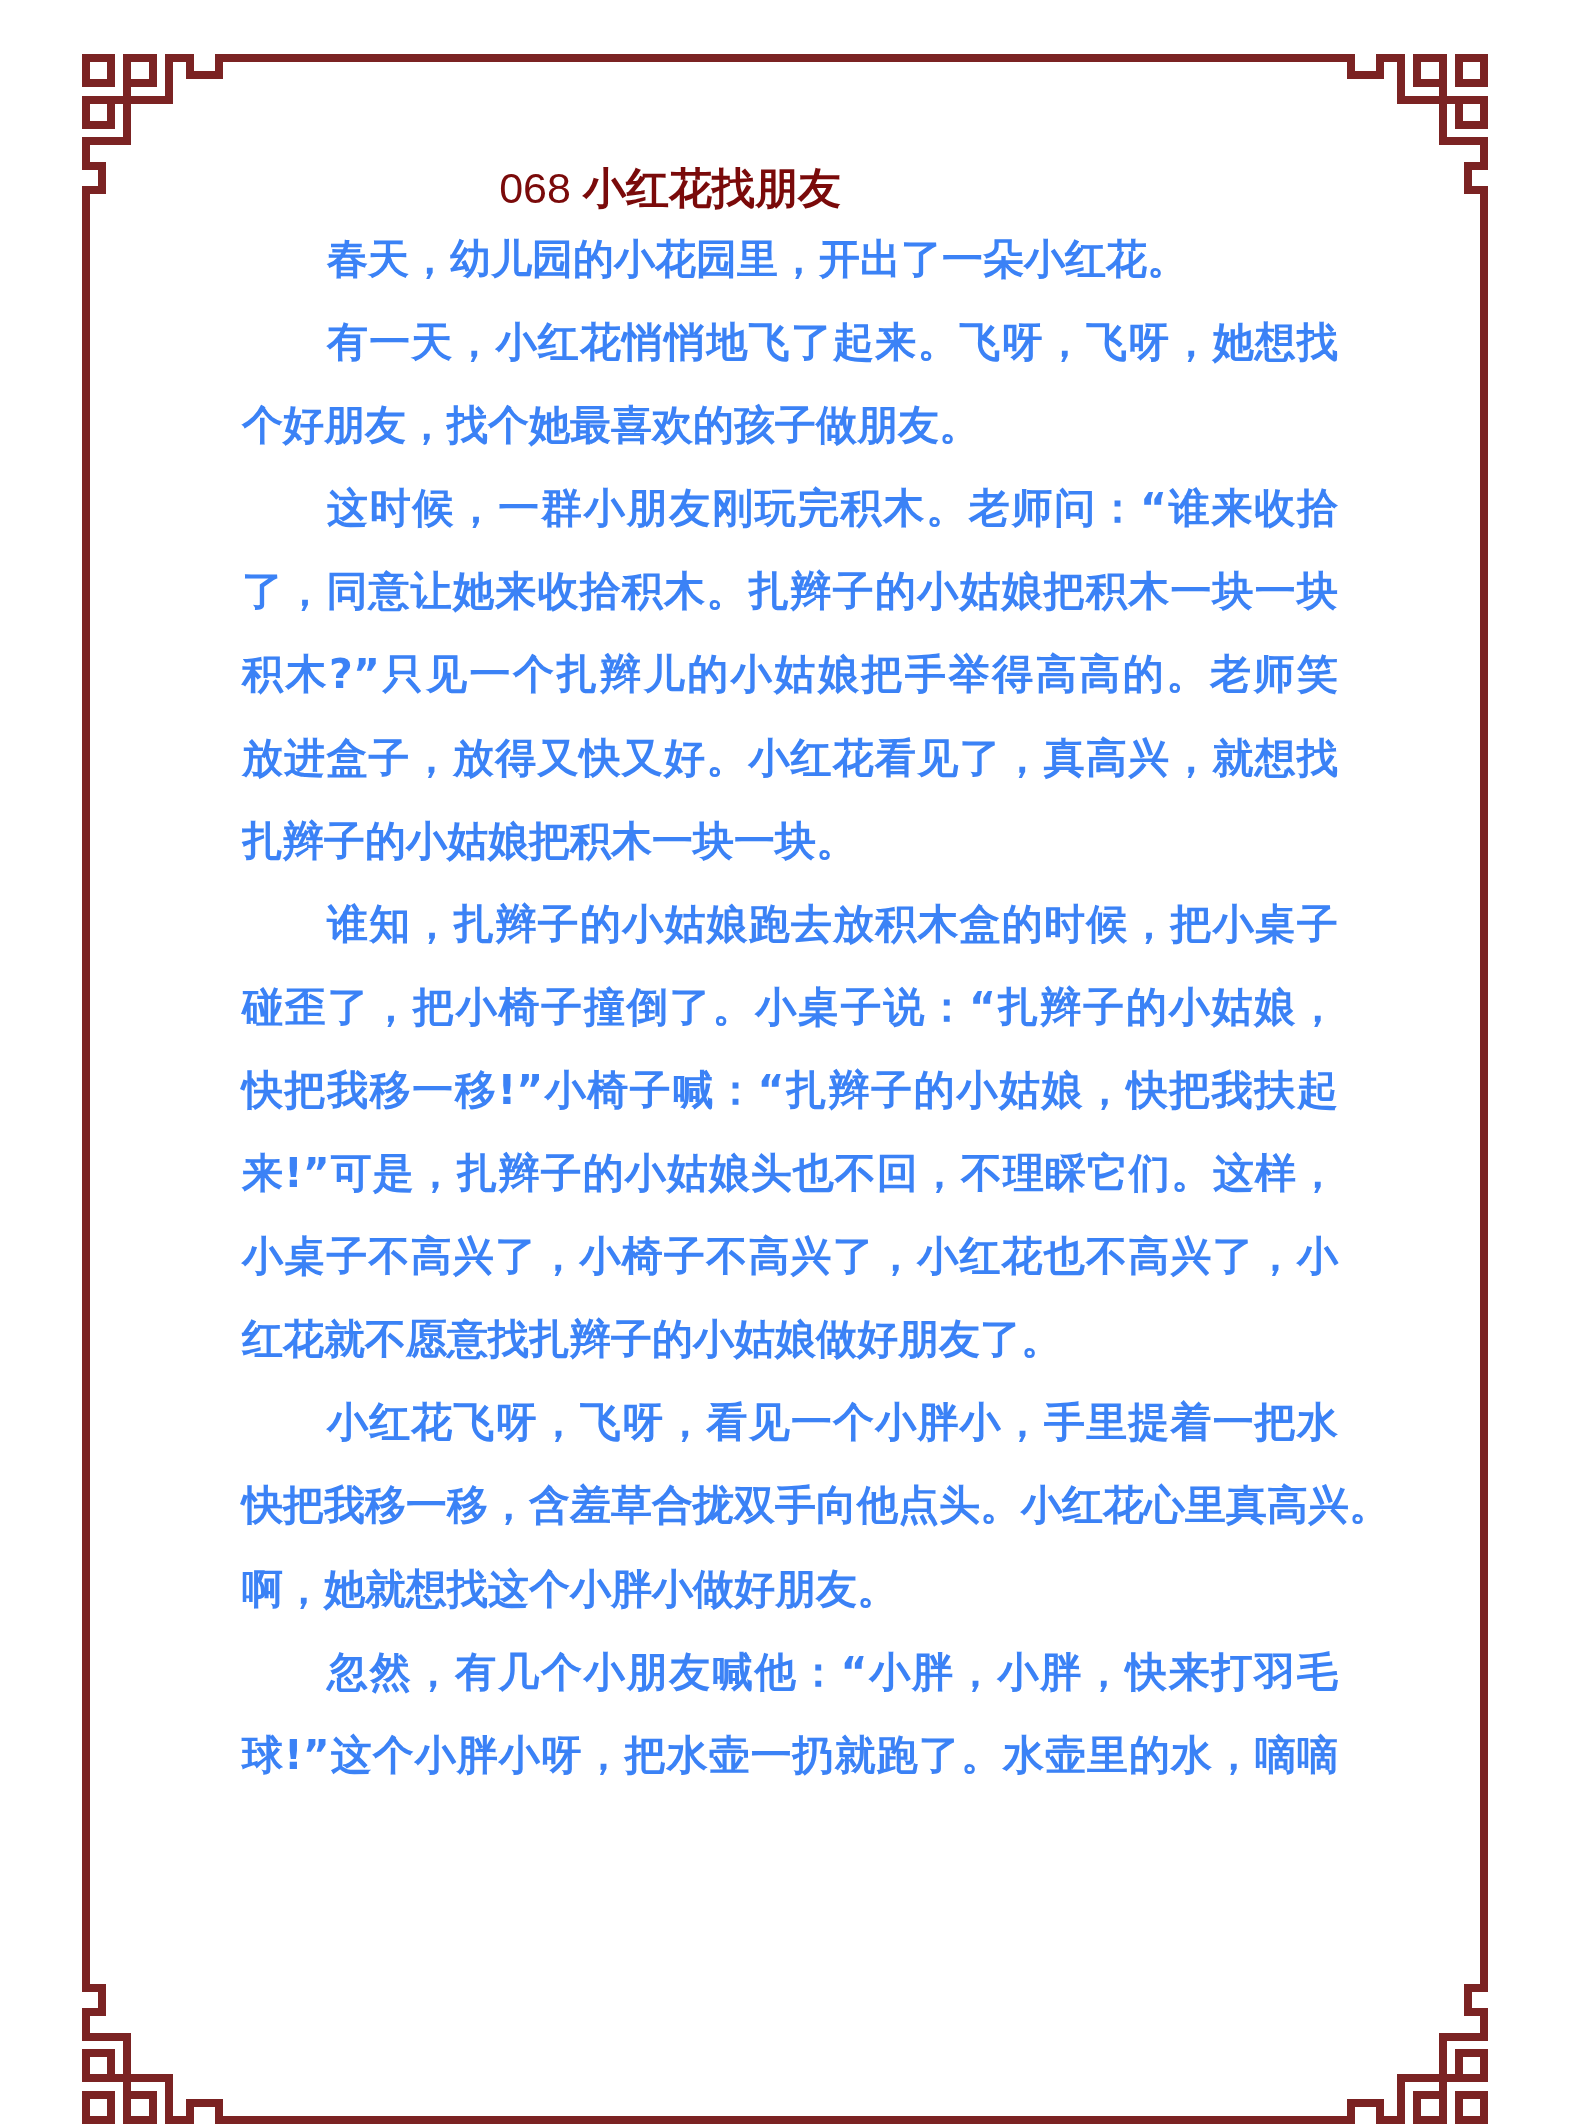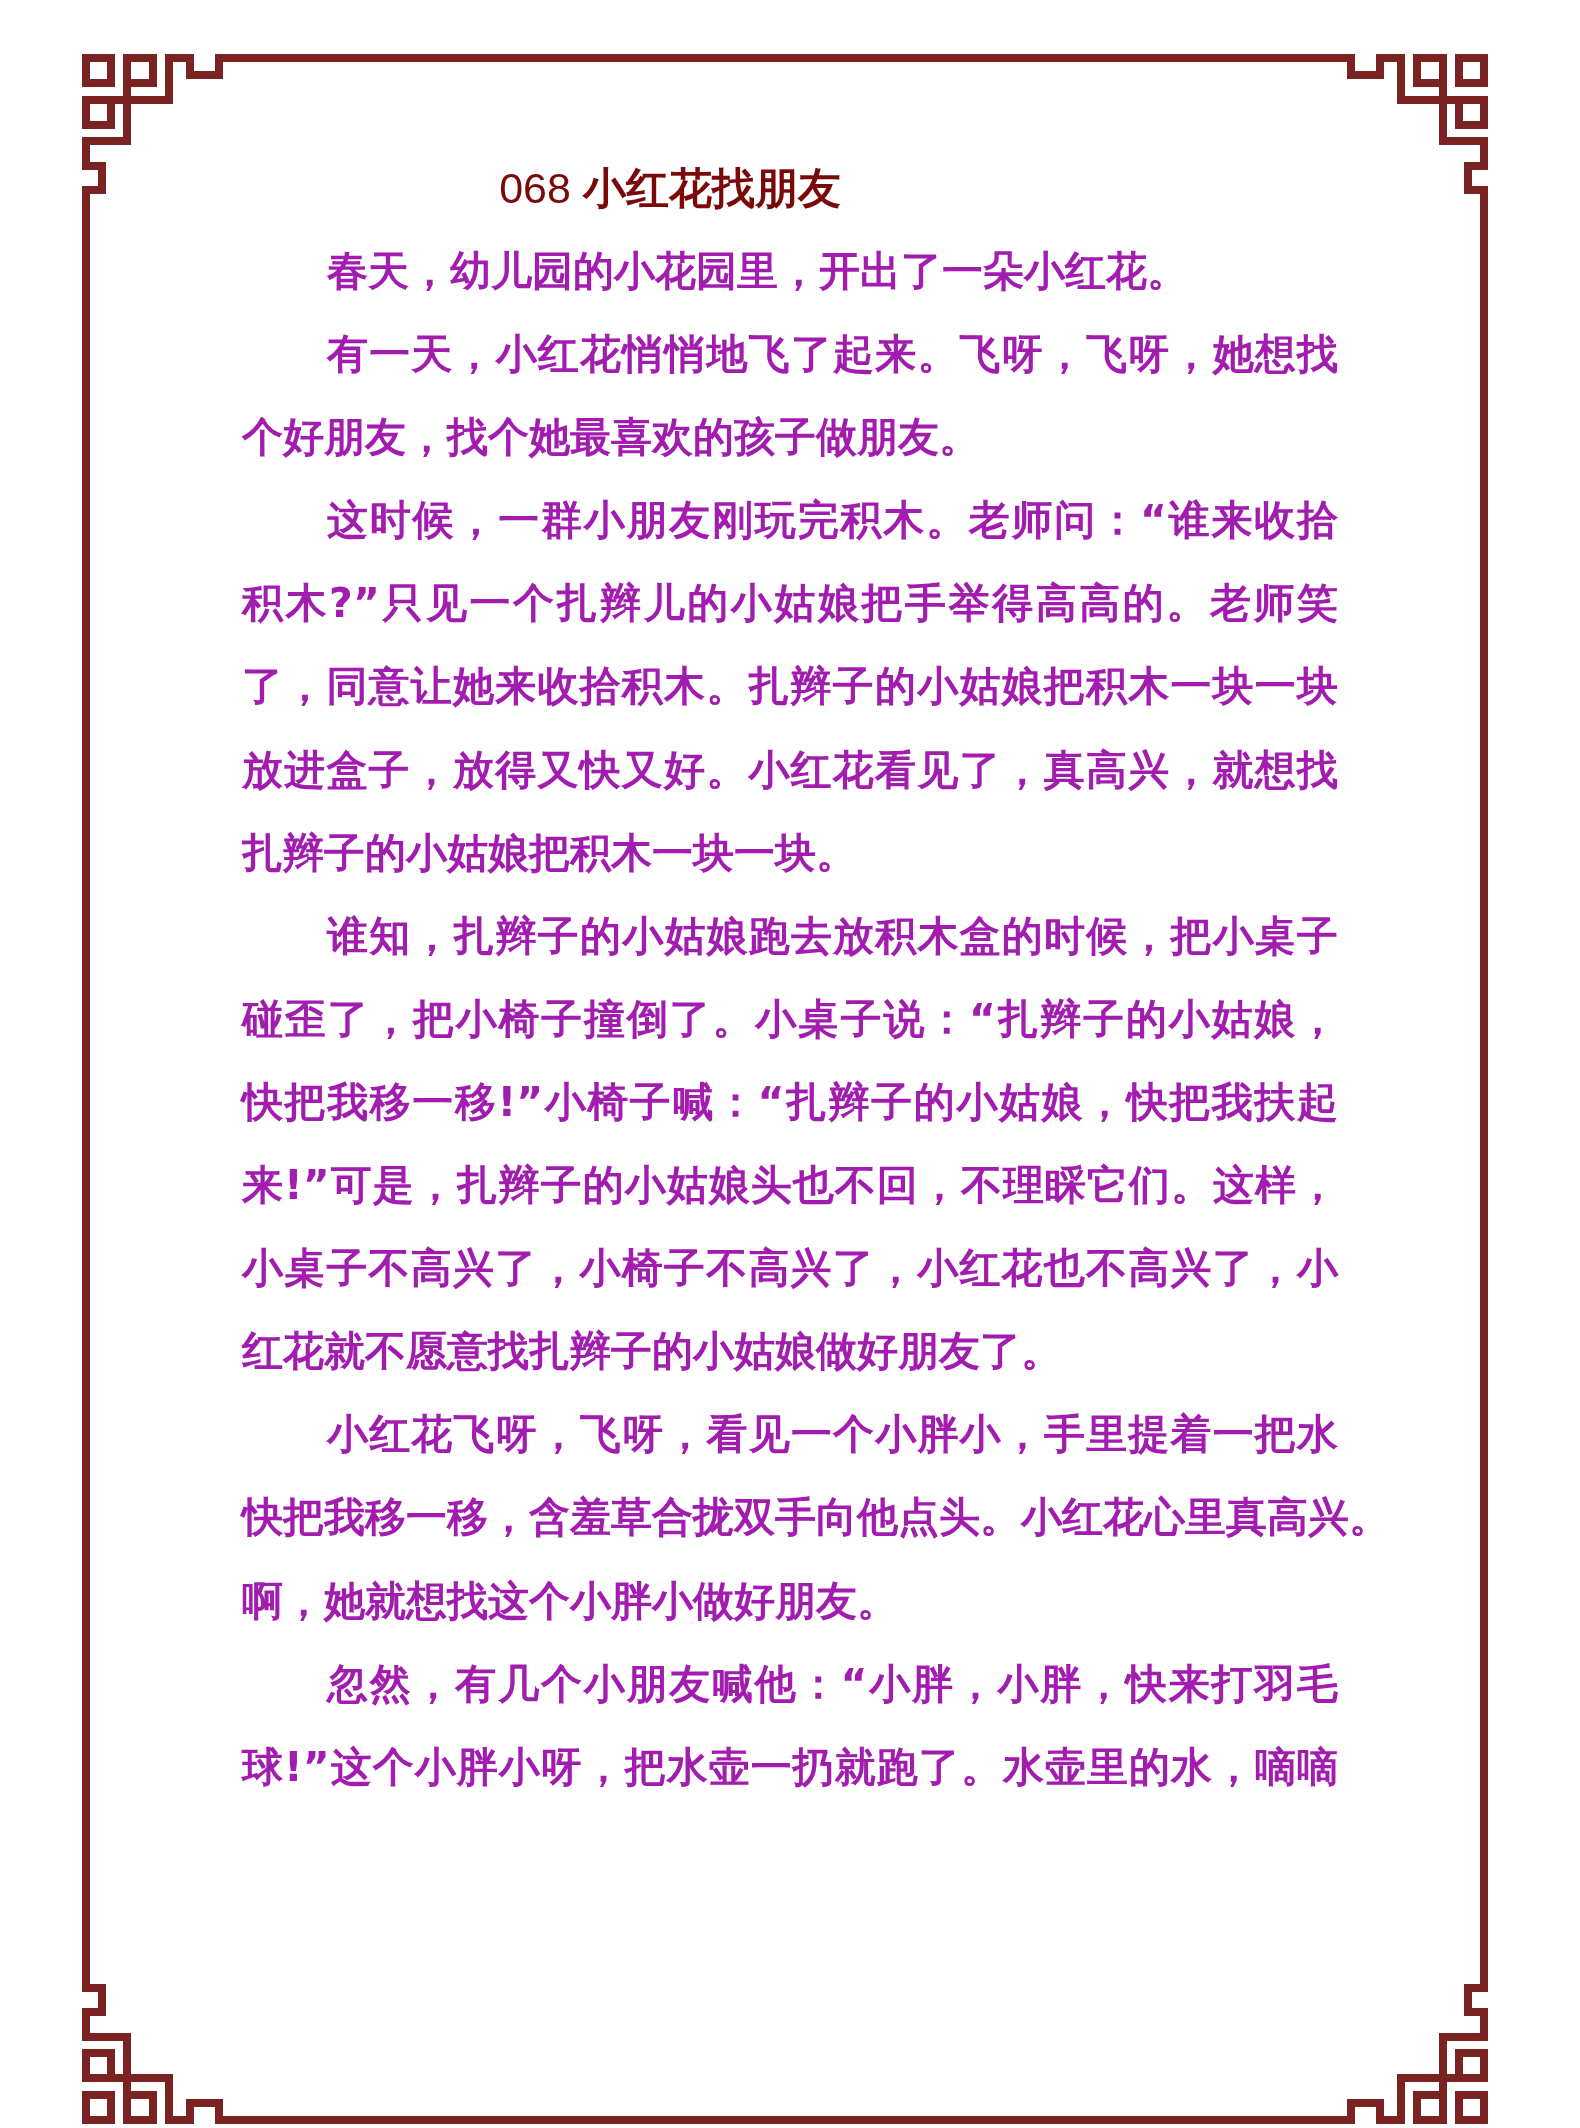--- a/index.html
+++ b/index.html
@@ -37,23 +37,23 @@
     font-family: "Liberation Sans", sans-serif;
     font-weight: normal;
     margin-right: 12px;
   }
   .title .name {
     font-weight: bold;
   }
   .body-text {
     position: absolute;
     left: 242px;
-    top: 230px;
+    top: 218px;
     width: 1096px;
-    color: #a21caf;
+    color: #3b82f6;
     font-size: 41px;
     font-weight: bold;
   }
   .line {
     display: block;
     height: 83.1px;
     line-height: 83.1px;
     white-space: nowrap;
     overflow: visible;
     text-align: justify;
@@ -117,22 +117,22 @@
   </div>
 
 
   <div>
     <span class="line indent">有一天，小红花悄悄地飞了起来。飞呀，飞呀，她想找</span>
     <span class="line last">个好朋友，找个她最喜欢的孩子做朋友。</span>
   </div>
 
   <div>
     <span class="line indent">这时候，一群小朋友刚玩完积木。老师问：“谁来收拾</span>
+    <span class="line">了，同意让她来收拾积木。扎辫子的小姑娘把积木一块一块</span>
     <span class="line">积木?”只见一个扎辫儿的小姑娘把手举得高高的。老师笑</span>
-    <span class="line">了，同意让她来收拾积木。扎辫子的小姑娘把积木一块一块</span>
     <span class="line">放进盒子，放得又快又好。小红花看见了，真高兴，就想找</span>
     <span class="line last">扎辫子的小姑娘把积木一块一块。</span>
   </div>
 
   <div>
     <span class="line indent">谁知，扎辫子的小姑娘跑去放积木盒的时候，把小桌子</span>
     <span class="line">碰歪了，把小椅子撞倒了。小桌子说：“扎辫子的小姑娘，</span>
     <span class="line">快把我移一移!”小椅子喊：“扎辫子的小姑娘，快把我扶起</span>
     <span class="line">来!”可是，扎辫子的小姑娘头也不回，不理睬它们。这样，</span>
     <span class="line">小桌子不高兴了，小椅子不高兴了，小红花也不高兴了，小</span>

